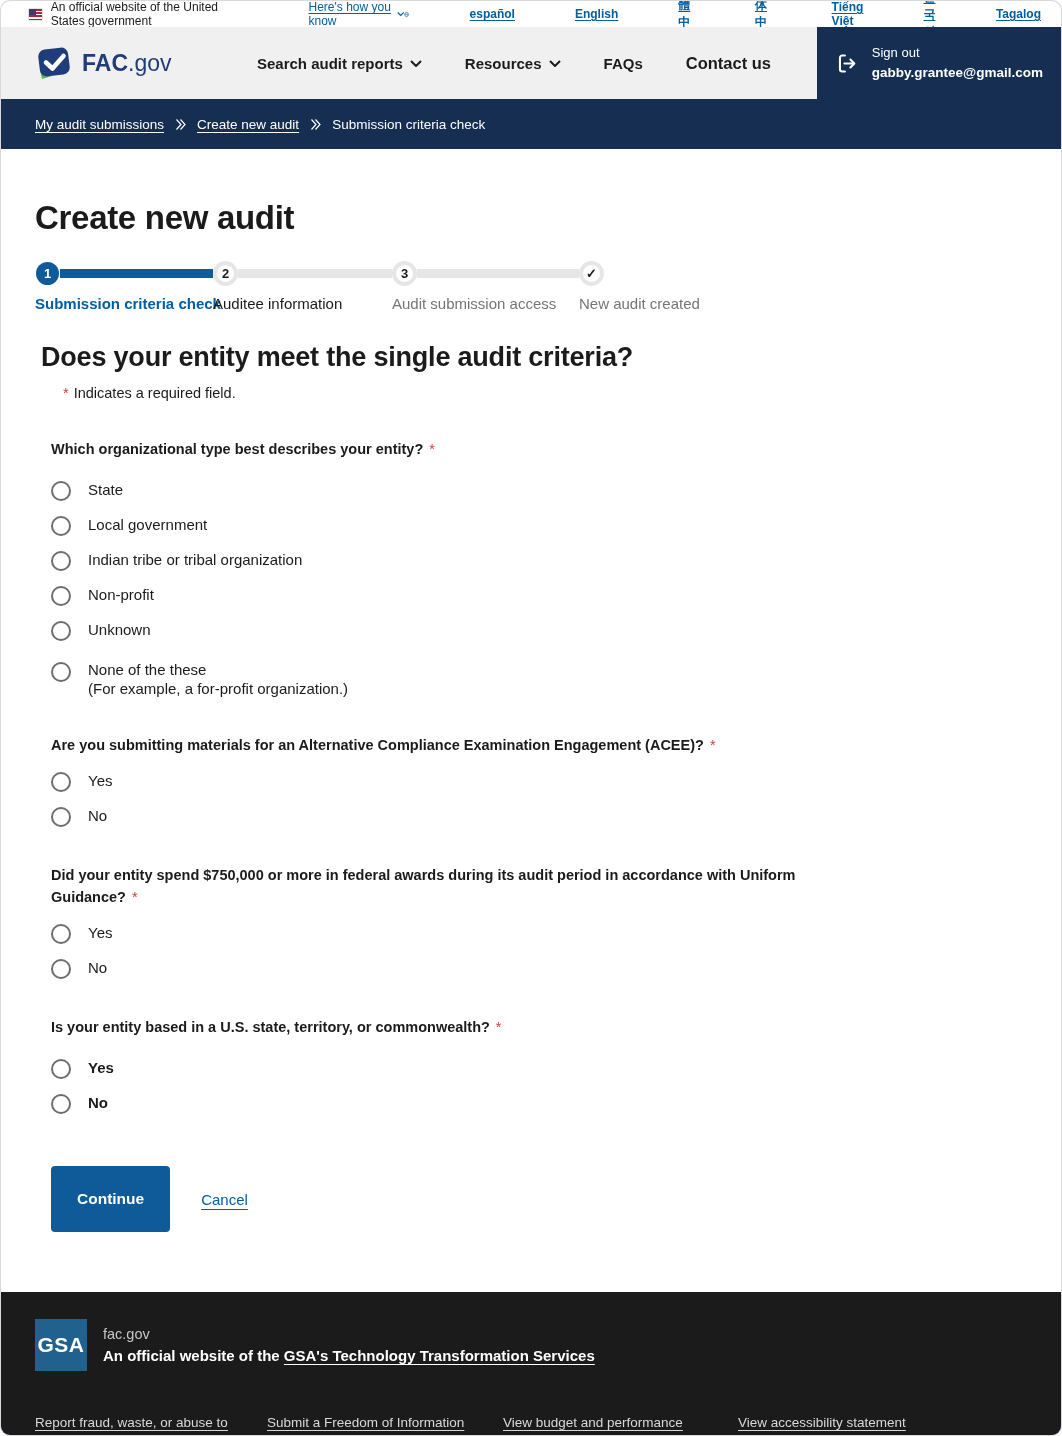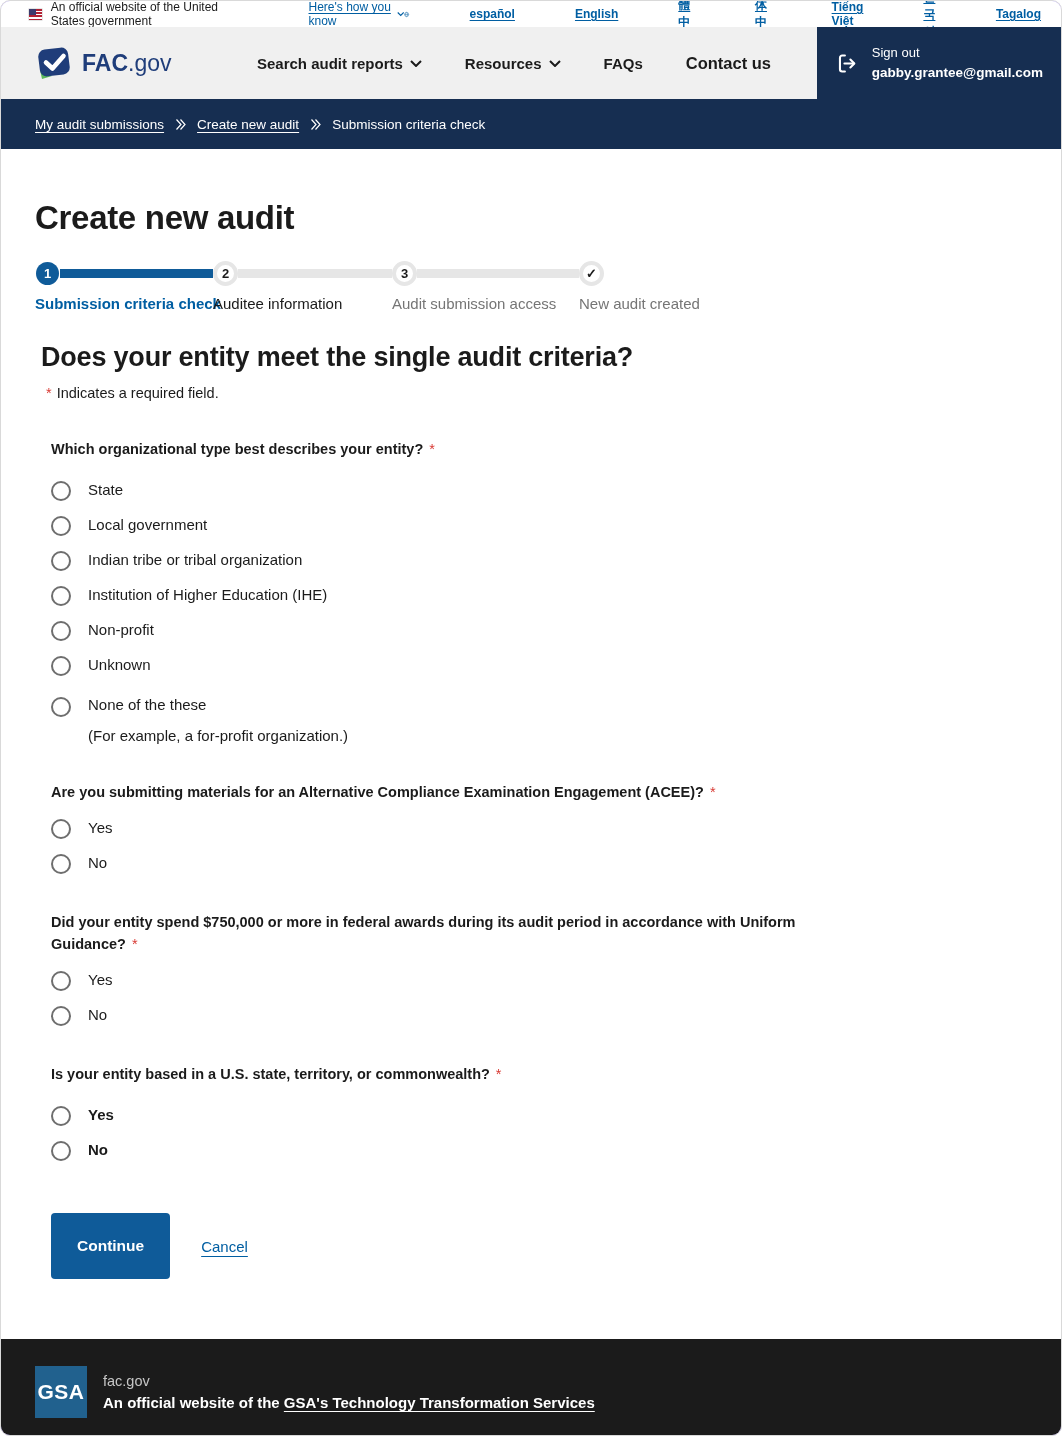--- a/index.html
+++ b/index.html
@@ -45,32 +45,32 @@
   .bar { flex:1; height:9px; background:#e6e6e6; }
   .bar.done { background:#0f5b99; }
   .labels { display:flex; margin-top:9px; font-size:15px; }
   .labels .lb { white-space:nowrap; }
   .labels .lb.s0 { width:178px; color:#005ea2; font-weight:700; }
   .labels .lb.s1 { width:179px; color:#1b1b1b; }
   .labels .lb.s2 { width:187px; color:#757575; }
   .labels .lb.s3 { color:#757575; }
 
   h2 { font-size:27px; font-weight:700; margin:30px 0 12px 6px; letter-spacing:-.2px; }
-  .req-note { margin-left:11px; font-size:14.5px; }
+  .req-note { margin-left:28px; font-size:14.5px; }
   .star { color:#d83933; font-weight:400; }
   .req-note .star { margin-right:5px; }
 
   fieldset { border:none; margin:37px 0 0 16px; }
   legend, .q-legend { font-weight:700; font-size:14.5px; line-height:1.55; max-width:745px; }
   .q-legend .star { margin-left:6px; }
   .radio-row { display:flex; align-items:flex-start; gap:17px; margin-top:15px; cursor:pointer; font-size:15px; }
   .radio-row.multiline { align-items:flex-start; margin-top:20px; }
   .radio-row.multiline .radio-circle { margin-top:1px; }
   .radio-circle { width:20px; height:20px; border:2px solid #6e6e6e; border-radius:50%; background:#fff; flex-shrink:0; }
-  .opt-hint { font-weight:400; margin-top:14px; }
+  .opt-hint { font-weight:400; margin-top:2px; }
   .bold-opts .radio-row { font-weight:700; }
   .gap1 { margin-top:21px; }
 
   .actions { display:flex; align-items:center; gap:31px; margin:52px 0 0 16px; }
   .btn-primary { background:#0f5b99; color:#fff; font-weight:700; font-size:15.5px; border:none; border-radius:4px; padding:24px 26px; cursor:pointer; font-family:inherit; }
   .link-cancel { color:#005ea2; font-size:15px; text-decoration:underline; text-underline-offset:4px; }
 
   
   .footer { background:#1b1b1b; color:#fff; padding:27px 34px 30px 34px; flex-shrink:0; }
   .identity { display:flex; align-items:center; gap:16px; }
@@ -211,24 +211,20 @@
       <label class="radio-row">
           <span class="radio-circle"></span>
           <span>Local government</span>
         </label>
       <label class="radio-row">
           <span class="radio-circle"></span>
           <span>Indian tribe or tribal organization</span>
         </label>
       <label class="radio-row">
           <span class="radio-circle"></span>
-          <span>Institution of Higher Education (IHE)</span>
-        </label>
-      <label class="radio-row">
-          <span class="radio-circle"></span>
           <span>Non-profit</span>
         </label>
       <label class="radio-row">
           <span class="radio-circle"></span>
           <span>Unknown</span>
         </label>
       <label class="radio-row multiline">
           <span class="radio-circle"></span>
           <span><span>None of the these</span><div class="opt-hint">(For example, a for-profit organization.)</div></span>
         </label>

